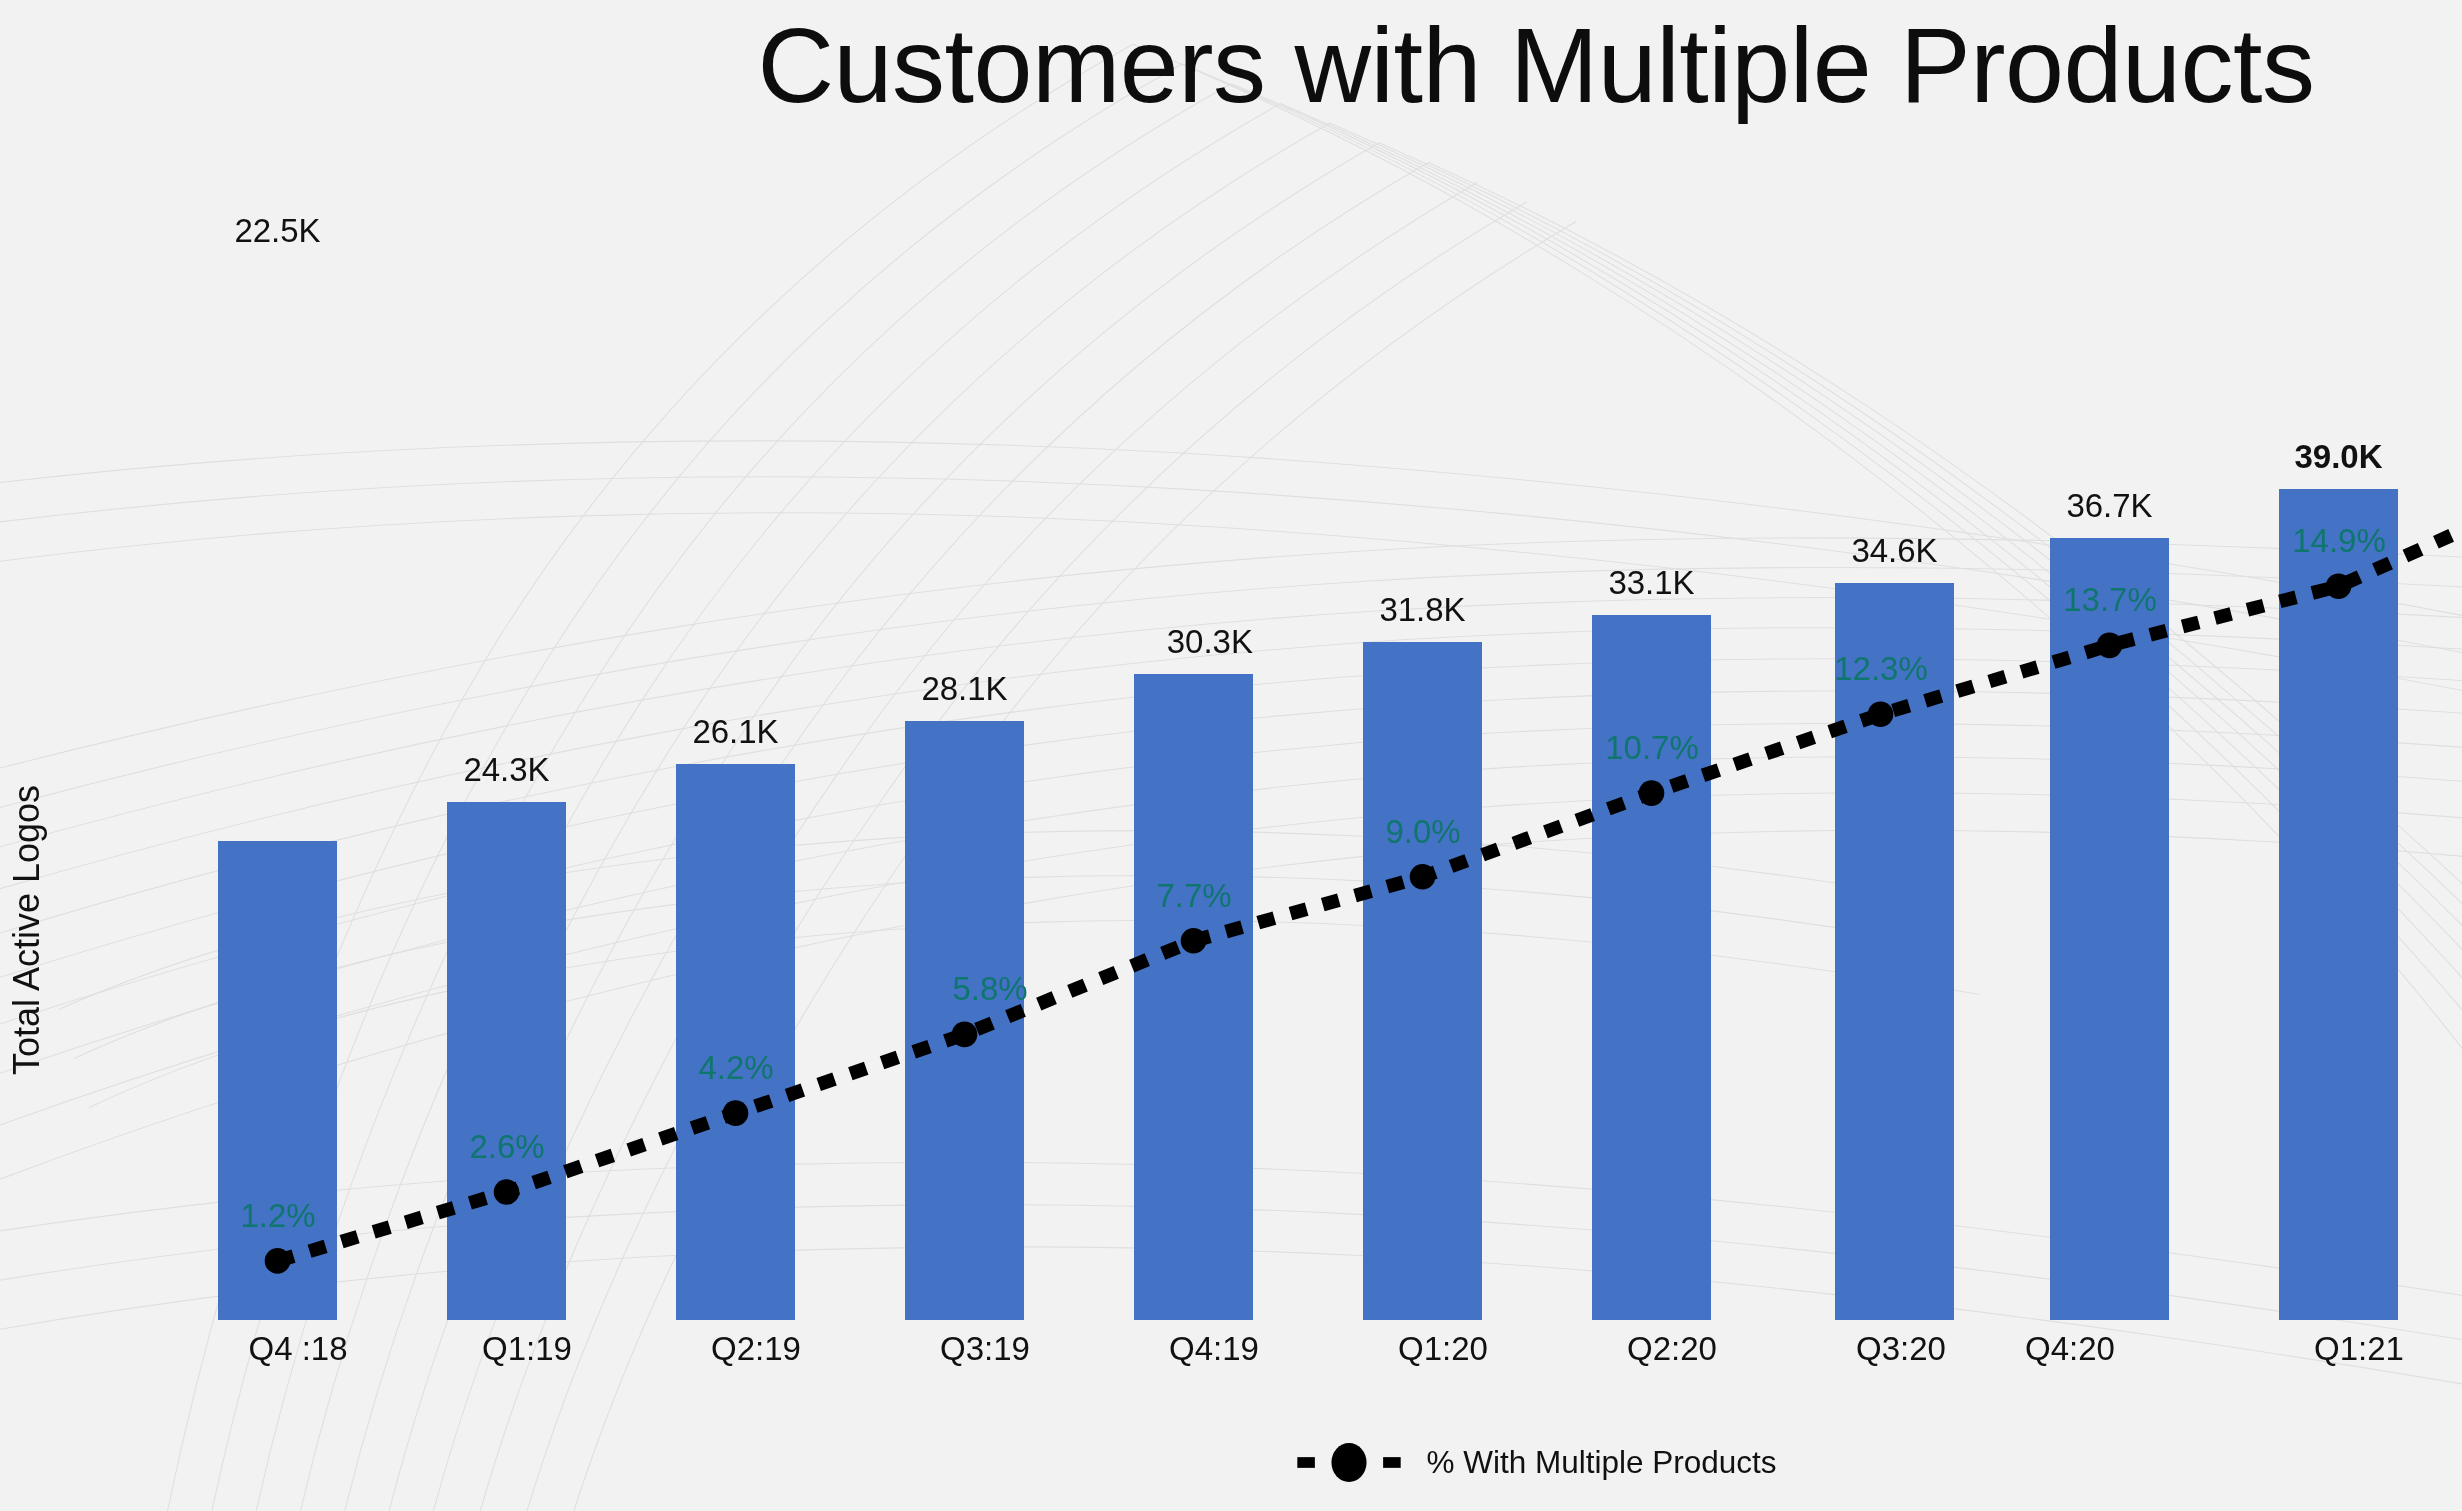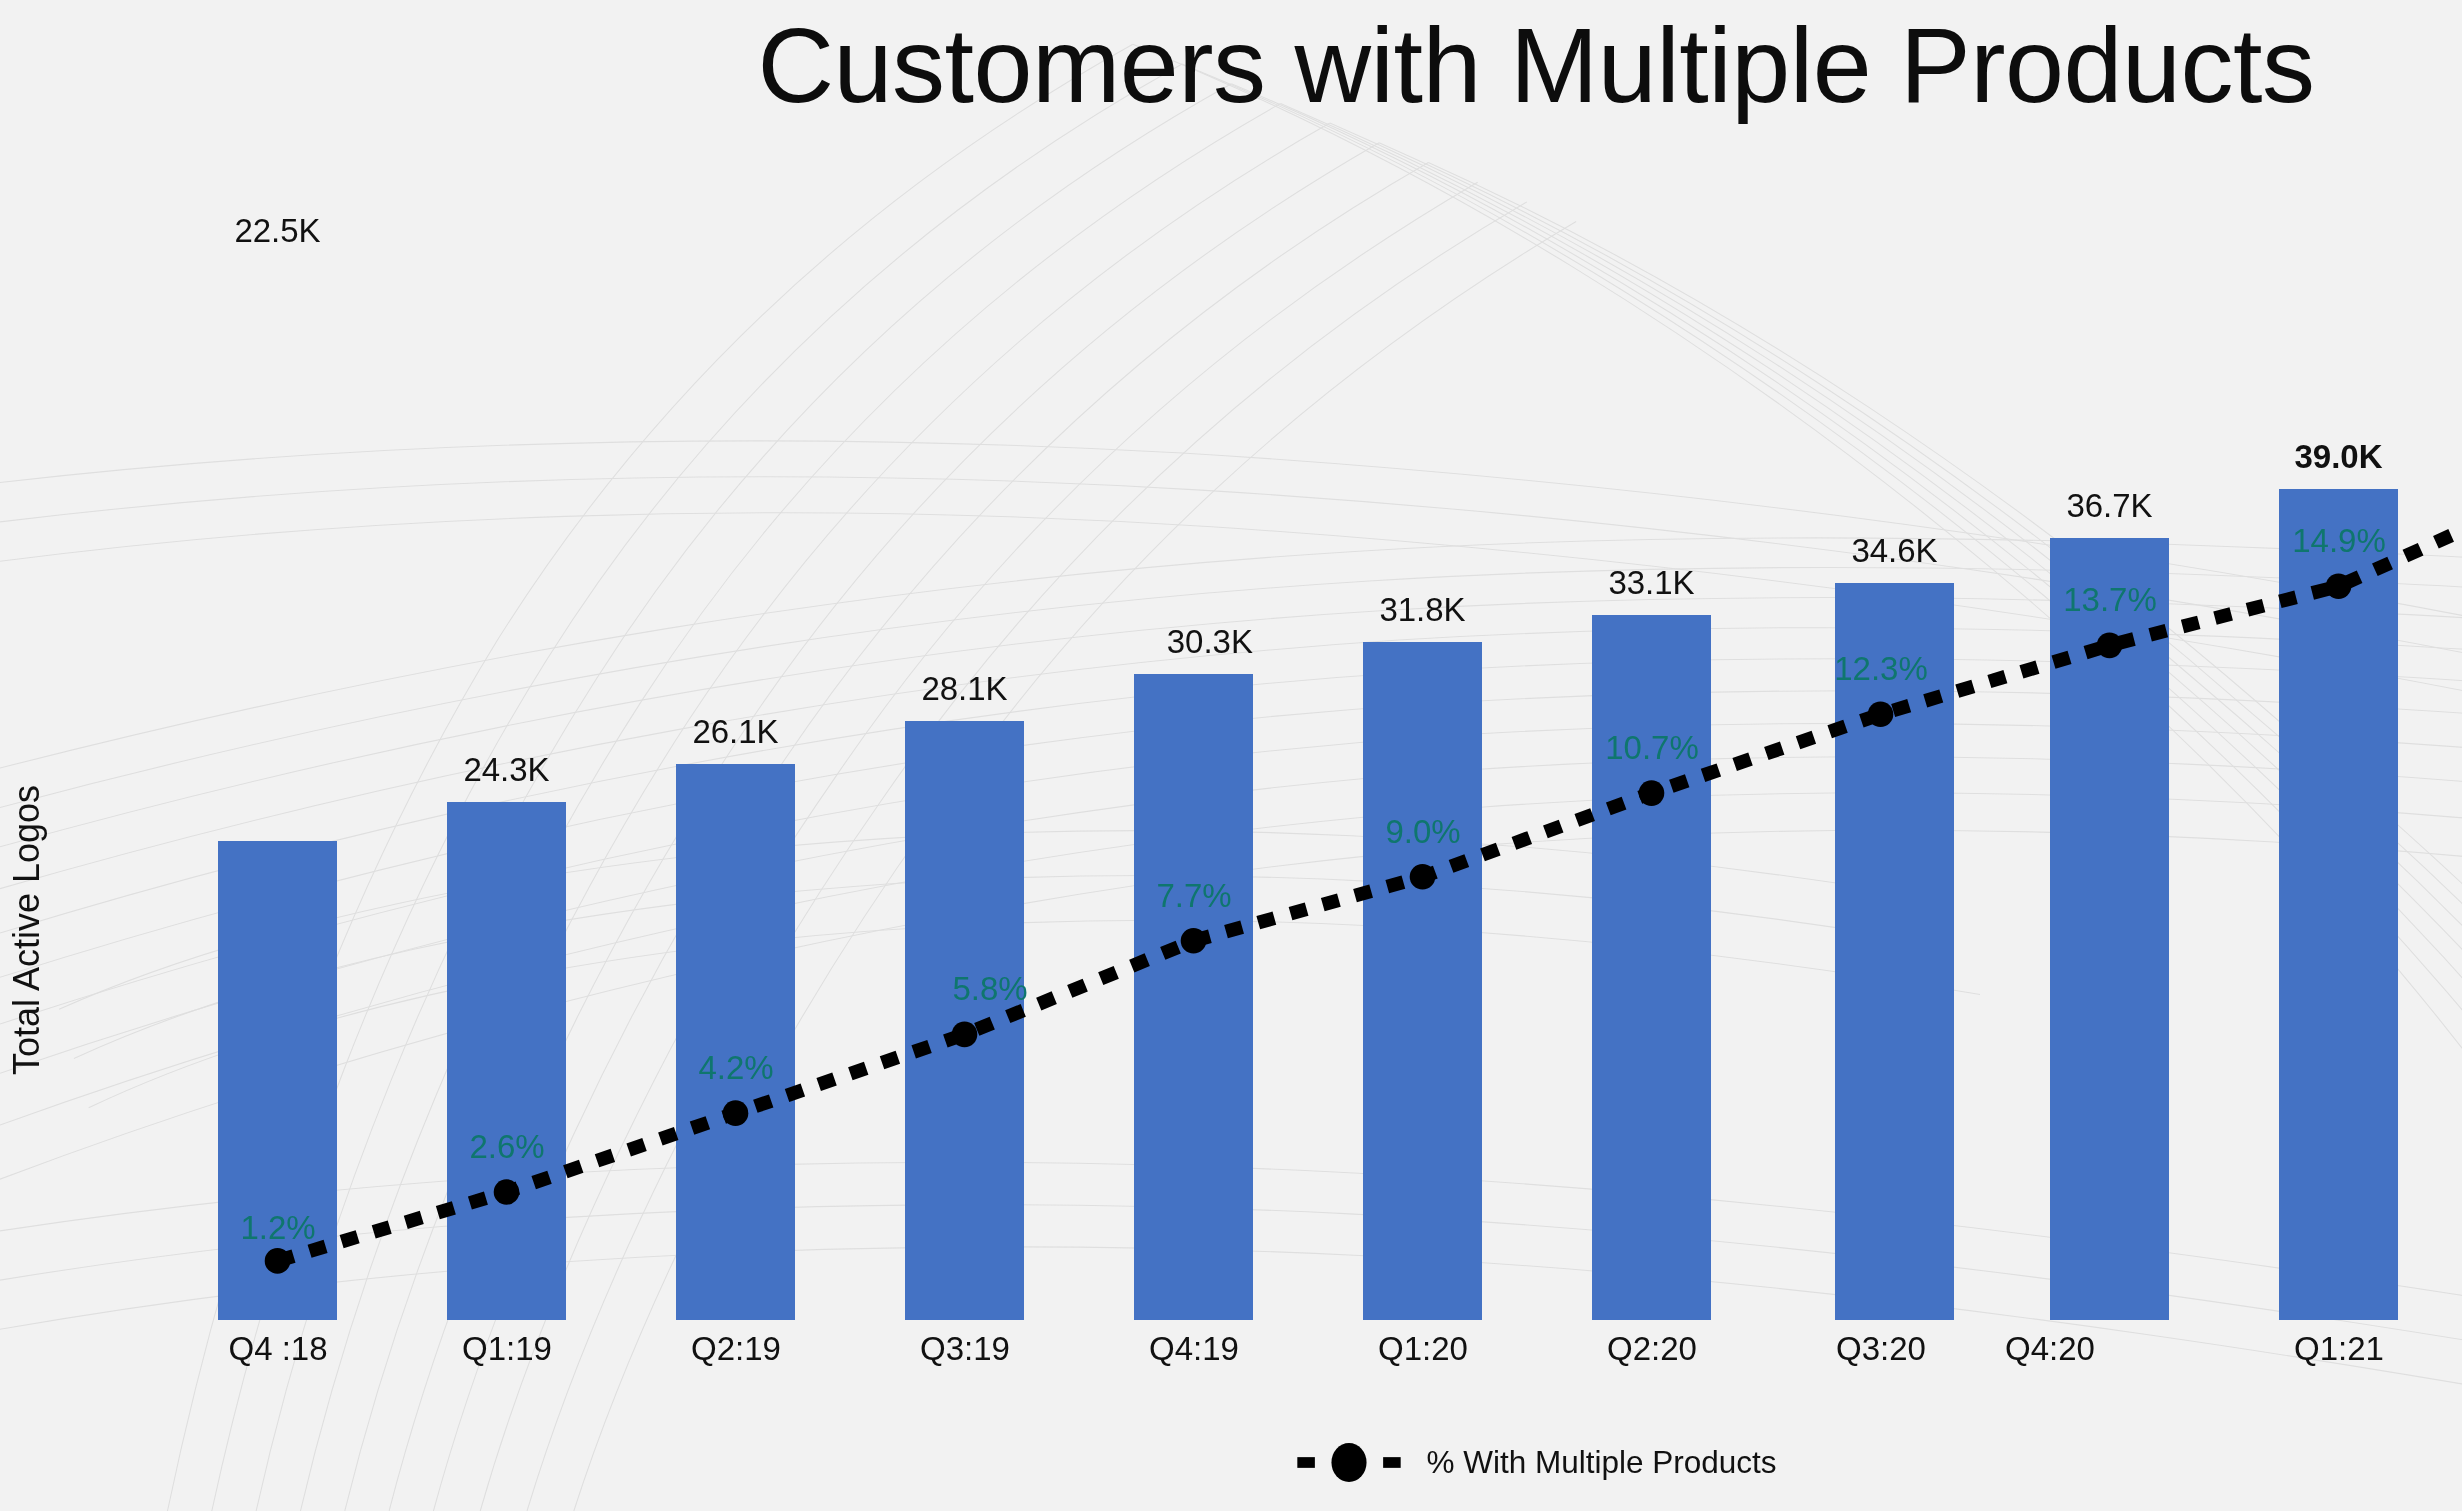--- a/index.html
+++ b/index.html
@@ -82,20 +82,21 @@
     width:2748px;height:54px;
   }
   .x-tick-label{
     position:absolute;
     top:0;
     font-size:33px;
     color:#111;
     text-align:center;
     transform:translateX(-50%);
     white-space:nowrap;
+    margin-left:20px;
   }
 
   
   #legend{
     position:absolute;
     left:0;top:1443px;width:3072px;
     display:flex;
     align-items:center;
     justify-content:center;
     gap:10.8px;
@@ -211,21 +212,21 @@
         <ellipse cx="2092.5" cy="1480" rx="26" ry="26" fill="#000000"></ellipse>
         <ellipse cx="2557.5" cy="1350" rx="26" ry="26" fill="#000000"></ellipse>
         <ellipse cx="3022.5" cy="1180" rx="26" ry="26" fill="#000000"></ellipse>
         <ellipse cx="3487.5" cy="1019.9999999999998" rx="26" ry="26" fill="#000000"></ellipse>
         <ellipse cx="3952.5" cy="880.0000000000002" rx="26" ry="26" fill="#000000"></ellipse>
         <ellipse cx="4417.5" cy="760" rx="26" ry="26" fill="#000000"></ellipse>
         <ellipse cx="4882.5" cy="550" rx="26" ry="26" fill="#000000"></ellipse>
         <ellipse cx="5347.5" cy="319.9999999999998" rx="26" ry="26" fill="#000000"></ellipse>
       </svg>
     <div id="pct-labels-layer">
-        <div class="pct-label" style="left: 115px; top: 985px; margin-top: 12px;">1.2%</div>
+        <div class="pct-label" style="left: 115px; top: 985px;">1.2%</div>
         <div class="pct-label" style="left: 344px; top: 916px;">2.6%</div>
         <div class="pct-label" style="left: 573px; top: 837px;">4.2%</div>
         <div class="pct-label" style="left: 802px; top: 758px; margin-left: 25px;">5.8%</div>
         <div class="pct-label" style="left: 1031px; top: 665px;">7.7%</div>
         <div class="pct-label" style="left: 1260px; top: 601px;">9.0%</div>
         <div class="pct-label" style="left: 1489px; top: 517px;">10.7%</div>
         <div class="pct-label" style="left: 1718px; top: 438px;">12.3%</div>
         <div class="pct-label" style="left: 1947px; top: 369px;">13.7%</div>
         <div class="pct-label" style="left: 2176px; top: 310px;">14.9%</div>
       </div>

